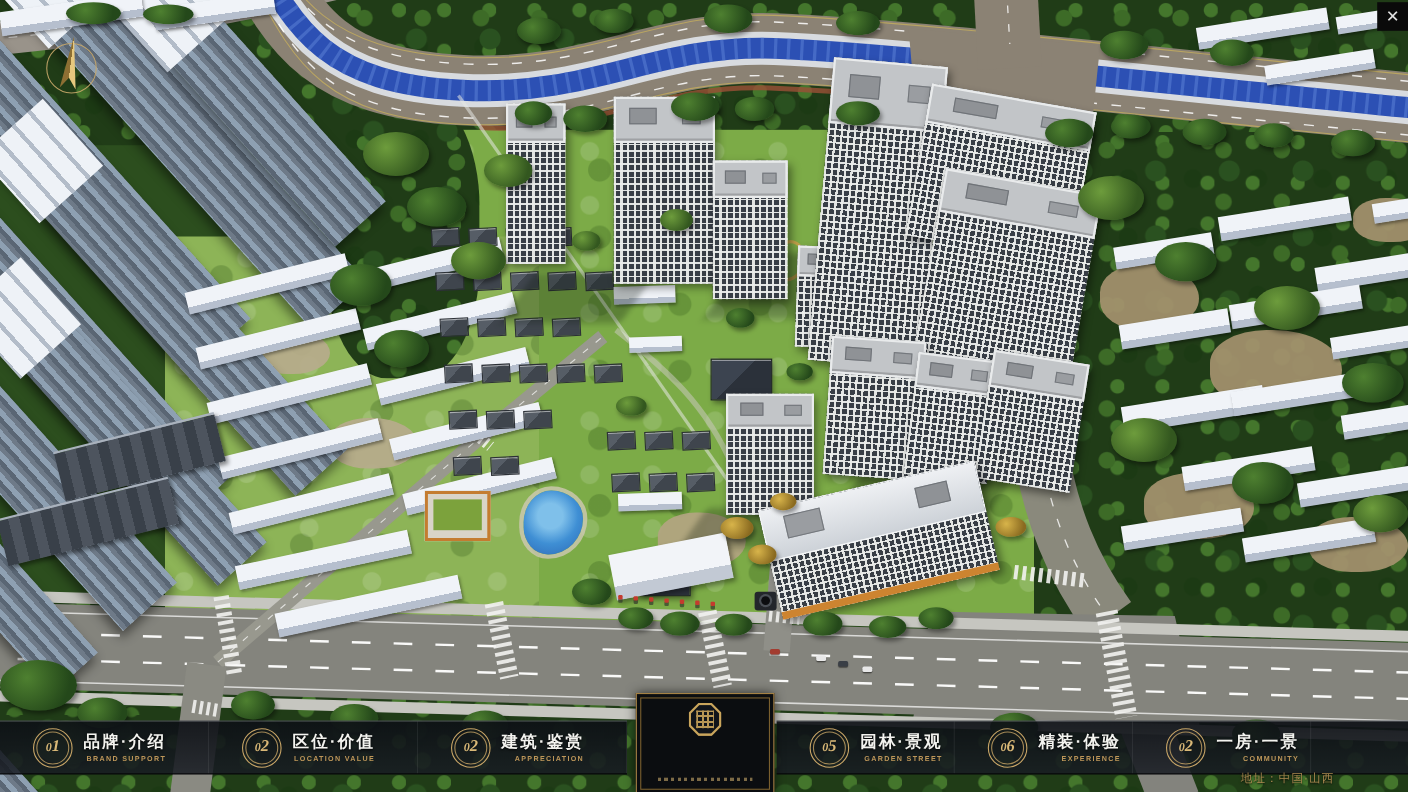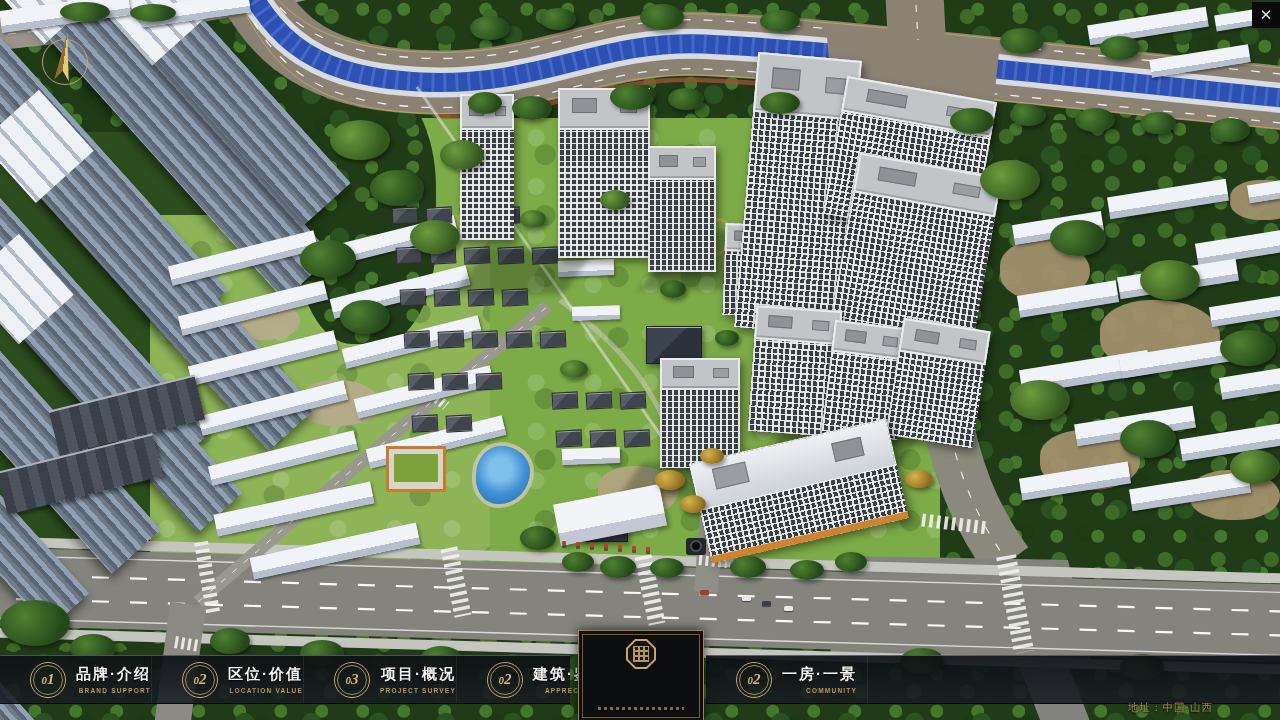--- a/index.html
+++ b/index.html
@@ -378,39 +378,48 @@
       <div class="mn">
           <span class="mn-num">02</span>
         </div>
       <div class="mt">
           <div class="zh">区位·价值</div>
           <div class="en">LOCATION VALUE</div>
         </div>
     </div>
     <div class="mi">
       <div class="mn">
-          <span class="mn-num">03</span>
-        </div>
-      <div class="mt">
-          <div class="zh">项目·概况</div>
-          <div class="en">PROJECT SURVEY</div>
-        </div>
-    </div>
-    <div class="mi">
-      <div class="mn">
           <span class="mn-num">02</span>
         </div>
       <div class="mt">
           <div class="zh">建筑·鉴赏</div>
           <div class="en">APPRECIATION</div>
         </div>
     </div>
   </nav>
 
   <nav class="menugrp grp-r">
+    <div class="mi">
+      <div class="mn">
+          <span class="mn-num">05</span>
+        </div>
+      <div class="mt">
+          <div class="zh">园林·景观</div>
+          <div class="en">GARDEN STREET</div>
+        </div>
+    </div>
+    <div class="mi">
+      <div class="mn">
+          <span class="mn-num">06</span>
+        </div>
+      <div class="mt">
+          <div class="zh">精装·体验</div>
+          <div class="en">EXPERIENCE</div>
+        </div>
+    </div>
     <div class="mi">
       <div class="mn">
           <span class="mn-num">02</span>
         </div>
       <div class="mt">
           <div class="zh">一房·一景</div>
           <div class="en">COMMUNITY</div>
         </div>
     </div>
     <div class="mi-fill"></div>

